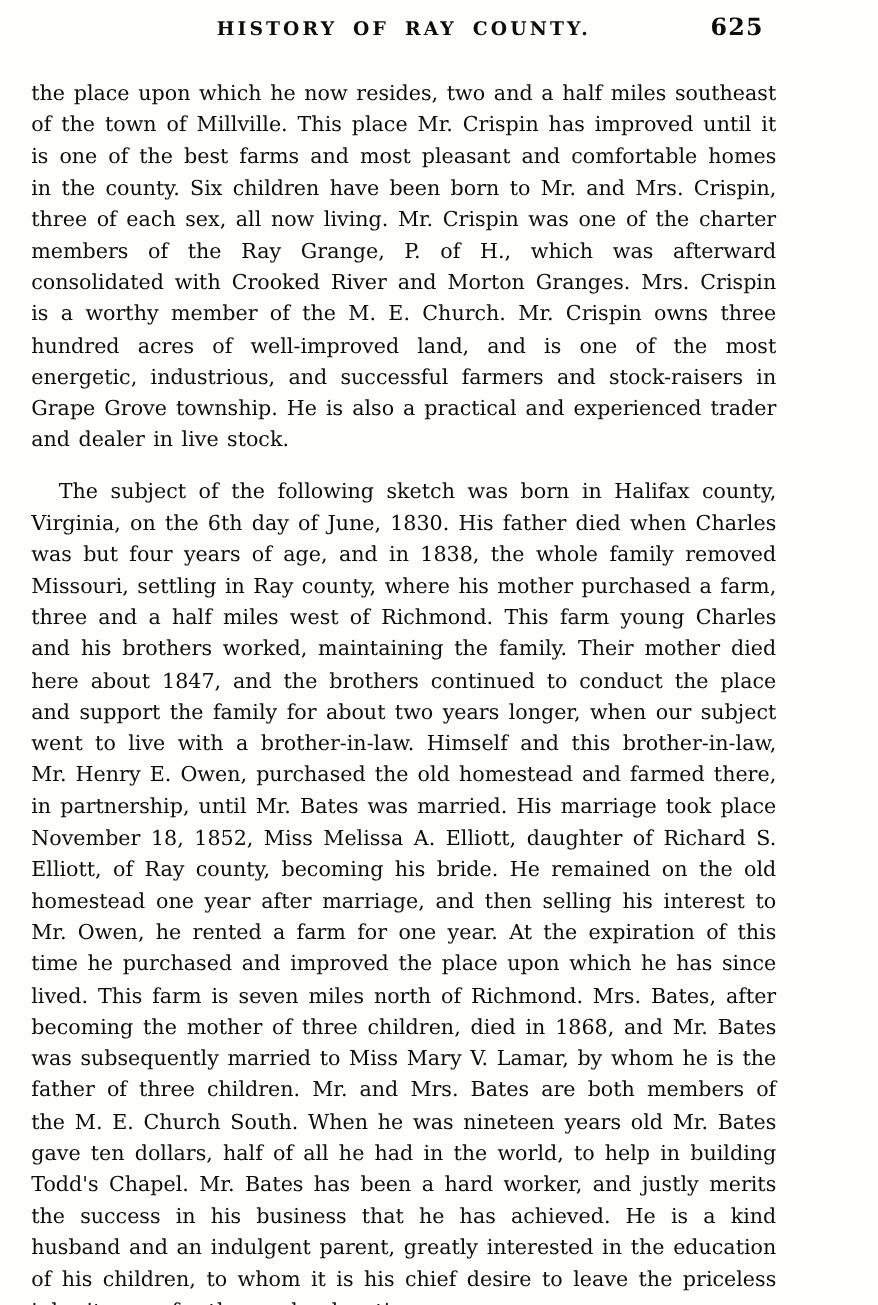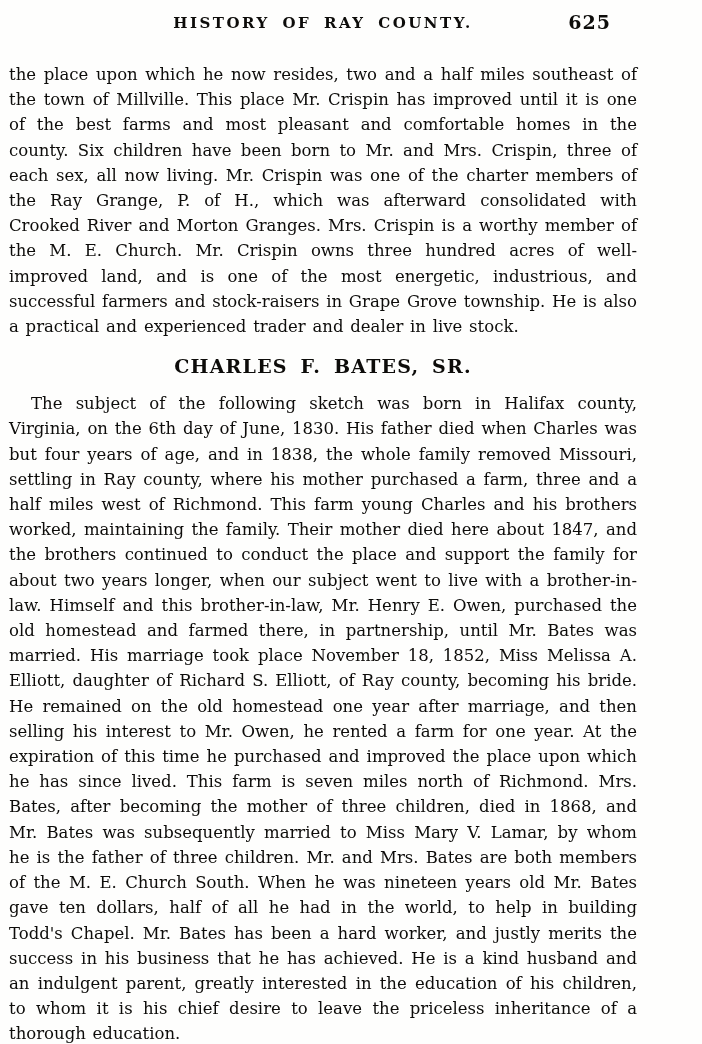--- a/index.html
+++ b/index.html
@@ -41,21 +41,21 @@
     top: -3px;
     font-weight: bold;
     font-size: 19px;
     letter-spacing: 1px;
   }
   .body-text {
     font-size: 16.5px;
     line-height: 25.2px;
     text-align: justify;
     word-spacing: 1.5px;
-    margin: 0;
+    margin: 16px;
   }
   .para-first {
     margin-top: 24px;
   }
   .section-heading {
     text-align: center;
     font-size: 19px;
     font-weight: bold;
     letter-spacing: 1.2px;
     word-spacing: 5px;
@@ -70,17 +70,16 @@
 
 <div class="page">
 
   <div class="page-header">
     <span class="running-title">HISTORY OF RAY COUNTY.</span>
     <span class="page-number">625</span>
   </div>
 
   <p class="body-text para-first">the place upon which he now resides, two and a half miles southeast of the town of Millville.  This place Mr. Crispin has improved until it is one of the best farms and most pleasant and comfortable homes in the county.  Six children have been born to Mr. and Mrs. Crispin, three of each sex, all now living.  Mr. Crispin was one of the charter members of the Ray Grange, P. of H., which was afterward consolidated with Crooked River and Morton Granges.  Mrs. Crispin is a worthy member of the M. E. Church.  Mr. Crispin owns three hundred acres of well-improved land, and is one of the most energetic, industrious, and successful farmers and stock-raisers in Grape Grove township.  He is also a practical and experienced trader and dealer in live stock.</p>
 
-  <h2 class="section-heading">CHARLES F. BATES, SR.</h2>
 
   <p class="body-text para-indent">The subject of the following sketch was born in Halifax county, Virginia, on the 6th day of June, 1830.  His father died when Charles was but four years of age, and in 1838, the whole family removed Missouri, settling in Ray county, where his mother purchased a farm, three and a half miles west of Richmond.  This farm young Charles and his brothers worked, maintaining the family.  Their mother died here about 1847, and the brothers continued to conduct the place and support the family for about two years longer, when our subject went to live with a brother-in-law.  Himself and this brother-in-law, Mr. Henry E. Owen, purchased the old homestead and farmed there, in partnership, until Mr. Bates was married.  His marriage took place November 18, 1852, Miss Melissa A. Elliott, daughter of Richard S. Elliott, of Ray county, becoming his bride.  He remained on the old homestead one year after marriage, and then selling his interest to Mr. Owen, he rented a farm for one year.  At the expiration of this time he purchased and improved the place upon which he has since lived.  This farm is seven miles north of Richmond.  Mrs. Bates, after becoming the mother of three children, died in 1868, and Mr. Bates was subsequently married to Miss Mary V. Lamar, by whom he is the father of three children.  Mr. and Mrs. Bates are both members of the M. E. Church South.  When he was nineteen years old Mr. Bates gave ten dollars, half of all he had in the world, to help in building Todd's Chapel.  Mr. Bates has been a hard worker, and justly merits the success in his business that he has achieved.  He is a kind husband and an indulgent parent, greatly interested in the education of his children, to whom it is his chief desire to leave the priceless inheritance of a thorough education.</p>
 
 </div>
 
 </body></html>

